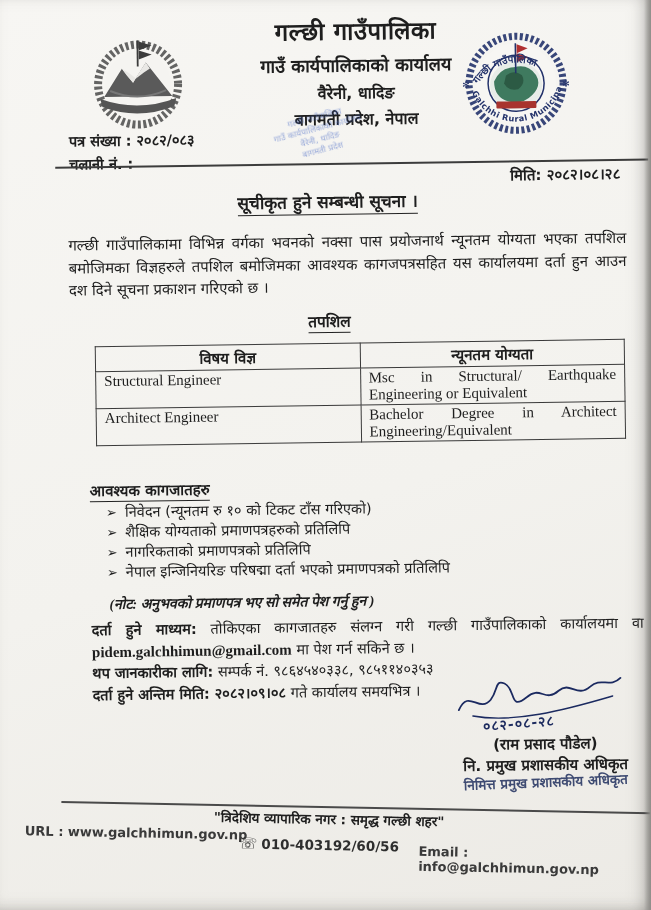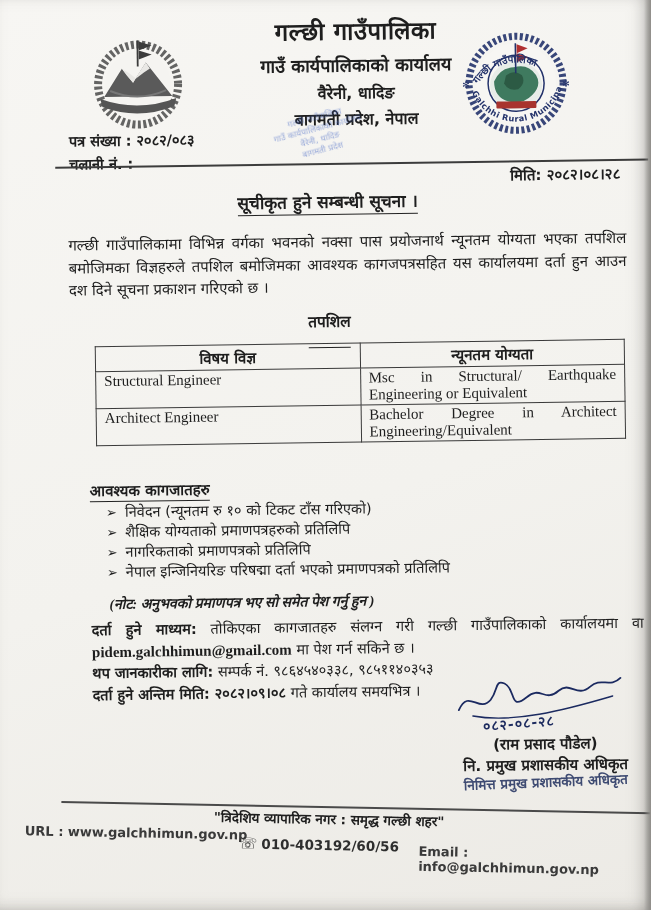--- a/index.html
+++ b/index.html
@@ -31,21 +31,21 @@
     left:242px;top:112px;width:160px;transform:rotate(-14deg);
     color:rgba(73,105,196,.55);font-size:8.5px;line-height:11px;text-align:center;
     filter:blur(.2px);
   }
   
   .title{left:0;top:190px;width:660px;text-align:center;font-size:17px;font-weight:700;}
   .title span{border-bottom:1.5px solid #222;padding-bottom:2px;}
   
   .body-par{left:70px;top:231px;width:558px;font-size:15px;line-height:22.5px;text-align:justify;font-weight:500;}
   .tapasil{left:0;top:310px;width:660px;text-align:center;font-size:15.5px;font-weight:700;}
-  .tapasil span{border-bottom:1.5px solid #222;padding-bottom:16px;}
+  .tapasil span{border-bottom:1.5px solid #222;padding-bottom:1px;}
   
   table.spec{left:95px;top:343px;position:absolute;border-collapse:collapse;width:530px;background:transparent;}
   table.spec th,table.spec td{border:1.4px solid #3a3a3a;font-size:15px;padding:1px 8px;vertical-align:top;}
   table.spec th{font-weight:700;text-align:center;padding:2px 8px;}
   td.en{font-family:"Liberation Serif",serif;font-size:15.5px;}
   td.just{text-align:justify;}
   
   .docs-head{left:88px;top:477px;font-size:15px;font-weight:700;border-bottom:1.6px solid #222;padding-bottom:1px;}
   .doc-item{left:104px;width:480px;font-size:14.5px;font-weight:500;}
   .doc-item .b{margin-right:8px;font-size:13px;}

